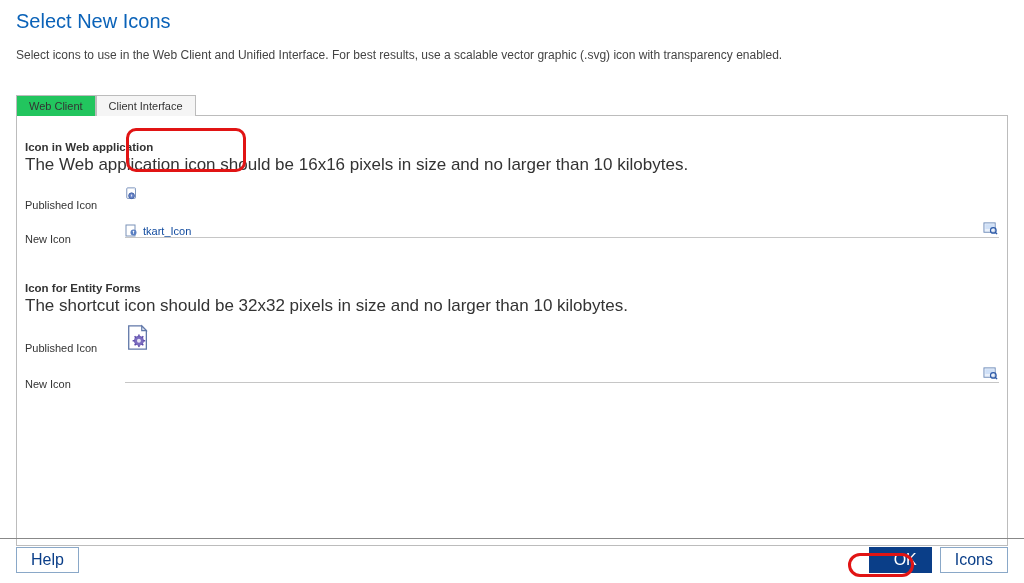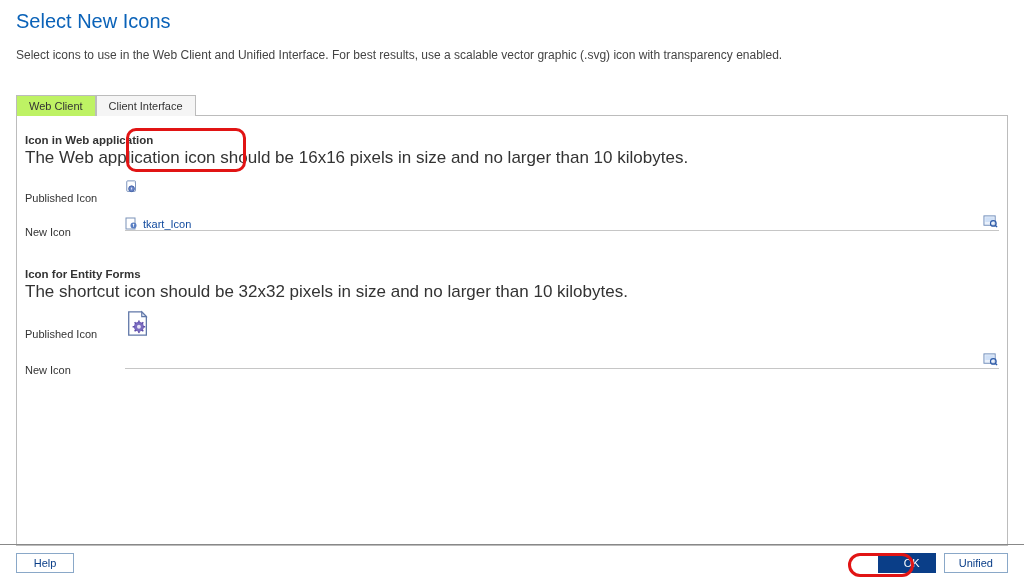--- a/index.html
+++ b/index.html
@@ -34,32 +34,32 @@
       border: 1px solid #bcbcbc;
       border-bottom: none;
       padding: 4px 12px;
       font-size: 11px;
       position: relative;
       top: 1px;
       background: #f5f5f5;
       color: #333;
       cursor: pointer;
     }
-    .tab.active { background: #bef264; }
+    .tab.active { background: #22c55e; }
     .panel {
       margin: 0 16px;
       border: 1px solid #bcbcbc;
       border-top: none;
       padding: 10px 8px 10px 8px;
       height: 430px;
     }
     .section-title {
       font-size: 11.5px;
       font-weight: 700;
-      margin-top: 8px;
+      margin-top: 15px;
       margin-bottom: 2px;
     }
     .section-desc {
       font-size: 17px;
       color: #333;
       margin-bottom: 4px;
     }
     .row {
       display: flex;
       align-items: center;
@@ -114,21 +114,21 @@
       right: 0;
       border-top: 1px solid #888;
       padding: 8px 16px 10px 16px;
       display: flex;
       justify-content: space-between;
       align-items: center;
     }
     .btn {
       min-width: 58px;
       padding: 3px 14px;
-      font-size: 11px;
+      font-size: 16px;
       border: 1px solid #8aa8c8;
       background: #fff;
       color: #0a3e88;
       cursor: pointer;
       text-align: center;
     }
     .btn.primary {
       background: #0a3e88;
       color: #fff;
       border-color: #0a3e88;
@@ -246,17 +246,17 @@
   </div>
 
 </div>
 
 <div class="callout callout-1"></div>
 
 <div class="footer">
   <button class="btn">Help</button>
   <div class="footer-right">
     <button class="btn primary">OK</button>
-    <button class="btn">Unified</button>
+    <button class="btn">Icons</button>
   </div>
 </div>
 
 <div class="callout callout-ok"></div>
 
 </body></html>

